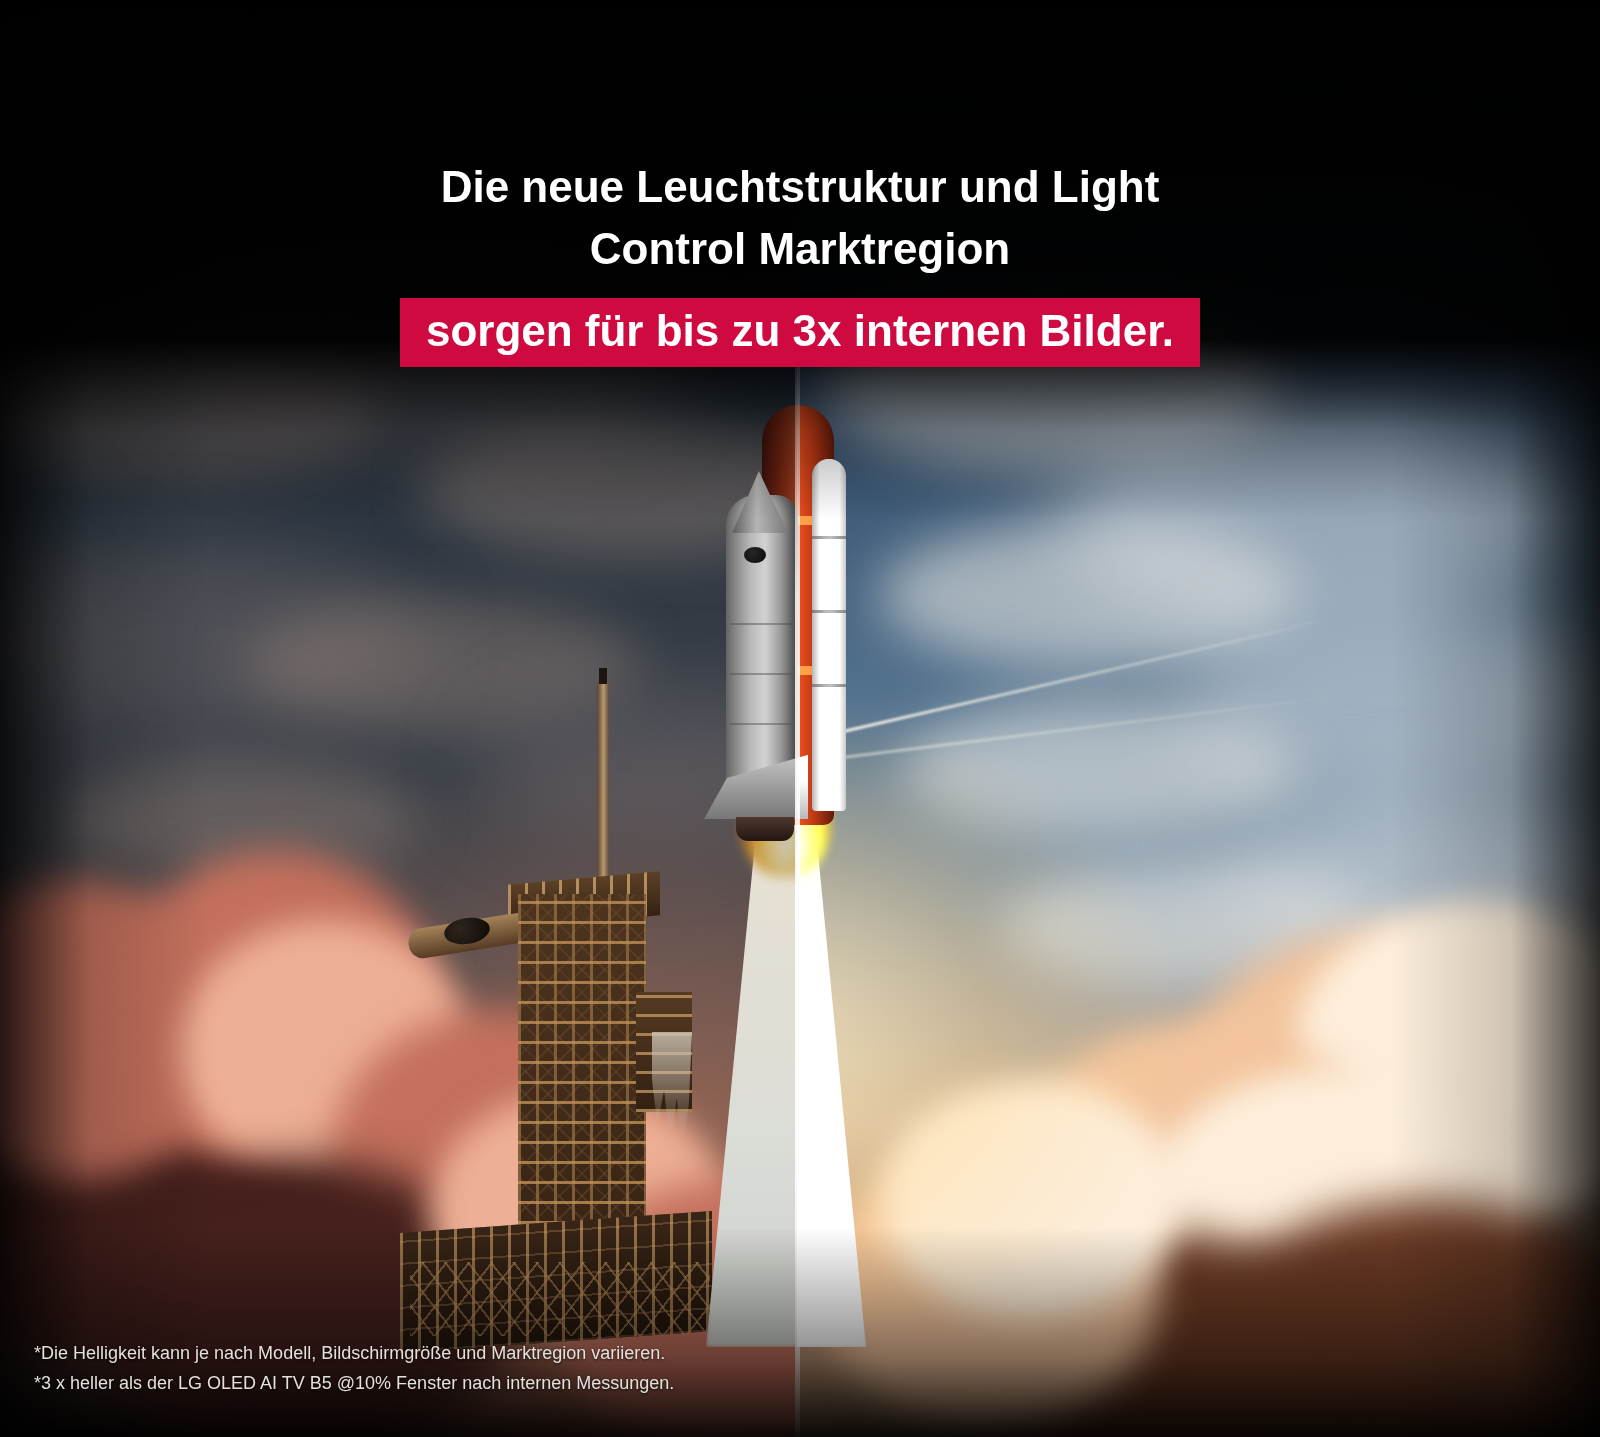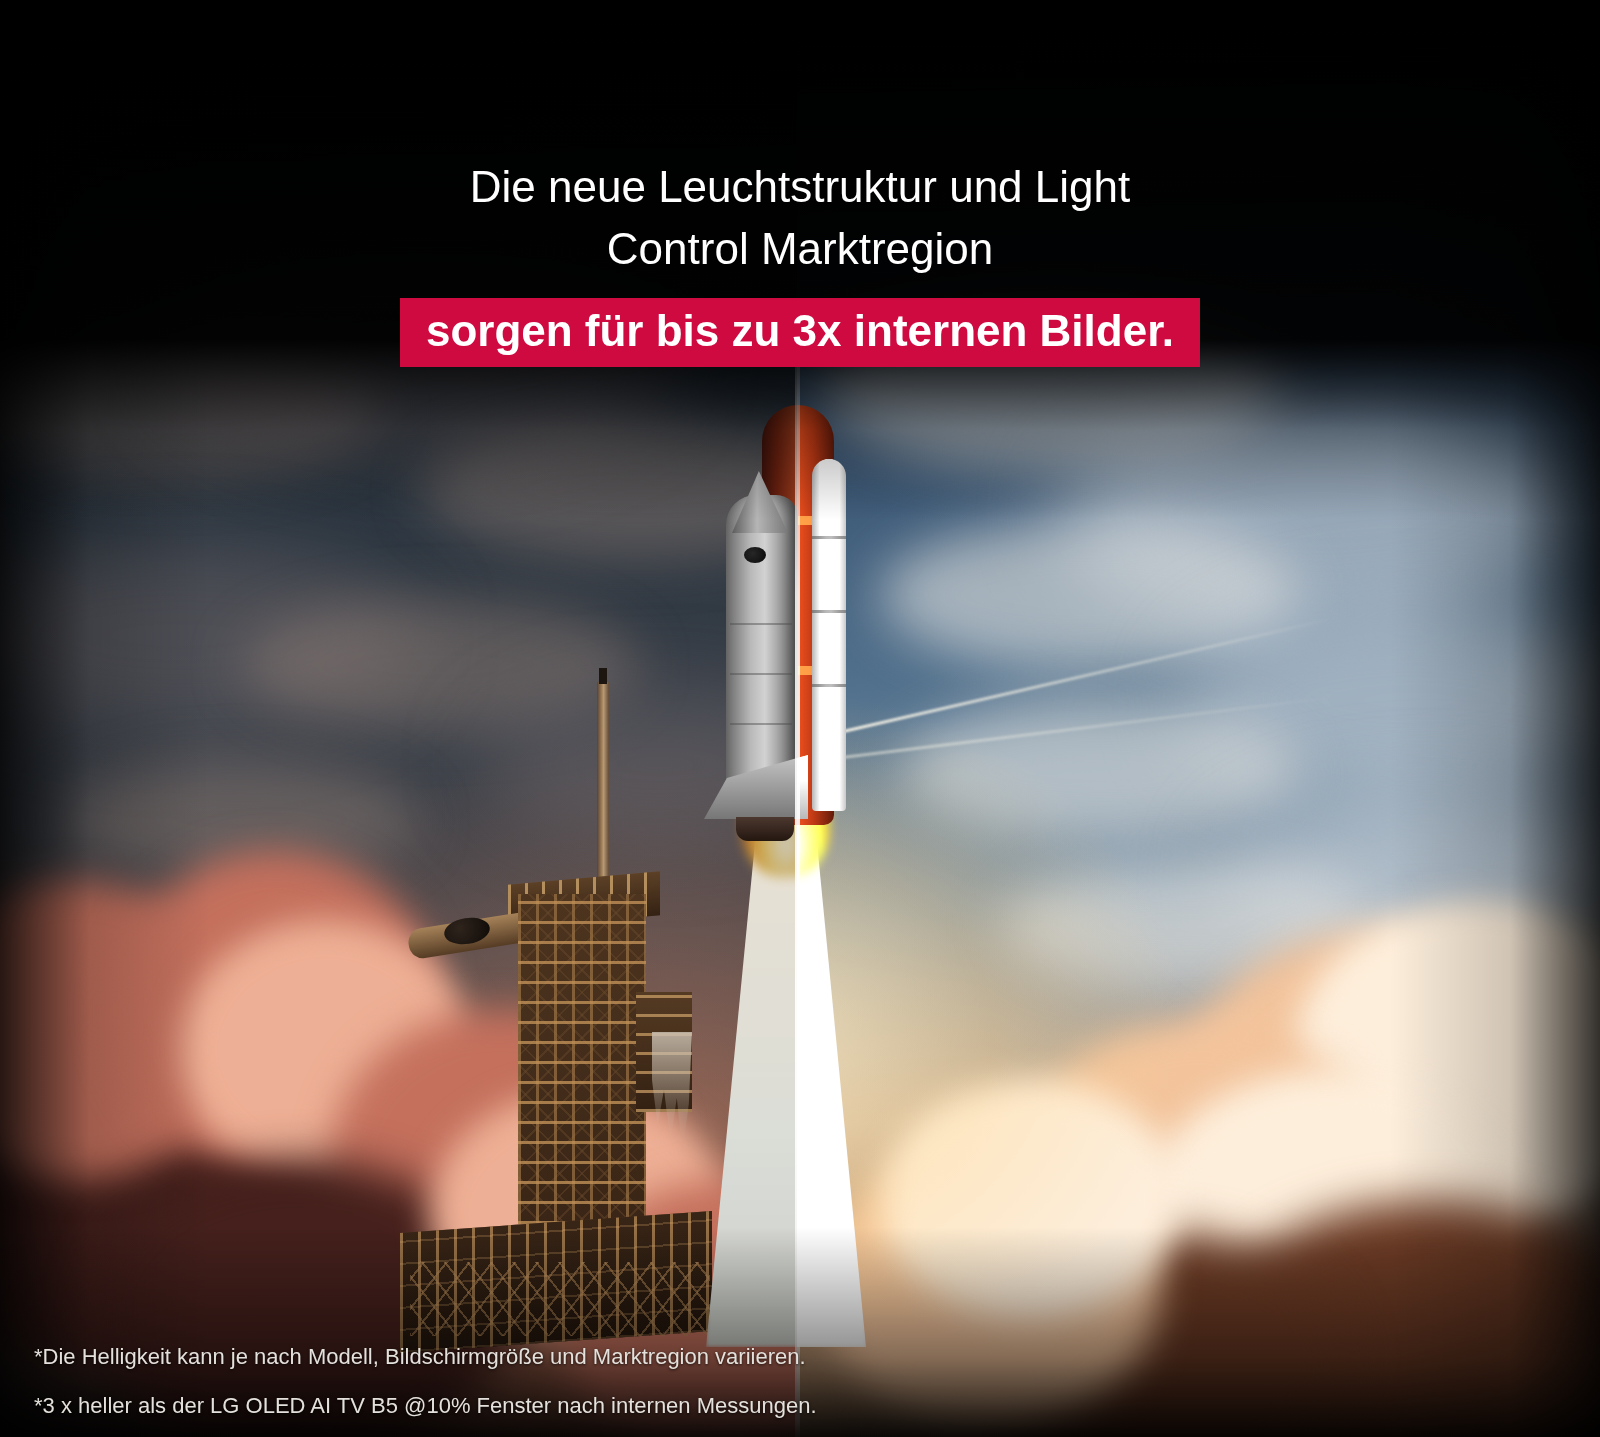--- a/index.html
+++ b/index.html
@@ -233,44 +233,44 @@
     font-weight:700;
     letter-spacing:-1.5px;
     line-height:1.08;
     white-space:nowrap;
   }
   .subhead {
     position:absolute; left:0; top:156px; width:1600px;
     text-align:center;
     color:#ffffff;
     font-size:44px;
-    font-weight:400;
+    font-weight:700;
     line-height:1.42;
   }
   .banner-wrap { position:absolute; left:0; top:298px; width:1600px; text-align:center; }
   .banner {
     display:inline-block;
     background:#cf0a40;
     color:#ffffff;
     font-size:44px;
     font-weight:700;
     padding:8px 26px 12px 26px;
     line-height:1.12;
     white-space:nowrap;
   }
   .footnote {
     position:absolute; left:34px; top:1341px;
     color:#e4e0db;
-    font-size:22px;
+    font-size:18px;
     font-weight:400;
     line-height:1.42;
     text-shadow:0 1px 3px rgba(0,0,0,.75);
     white-space:nowrap;
   }
-  .footnote div + div { margin-top:18px; }
+  .footnote div + div { margin-top:4px; }
 </style>
 </head>
 <body>
 
 <div class="stage">
 
   <div class="photo">
 
     <div class="half half-left">
       <div class="sky sky-left"></div>

